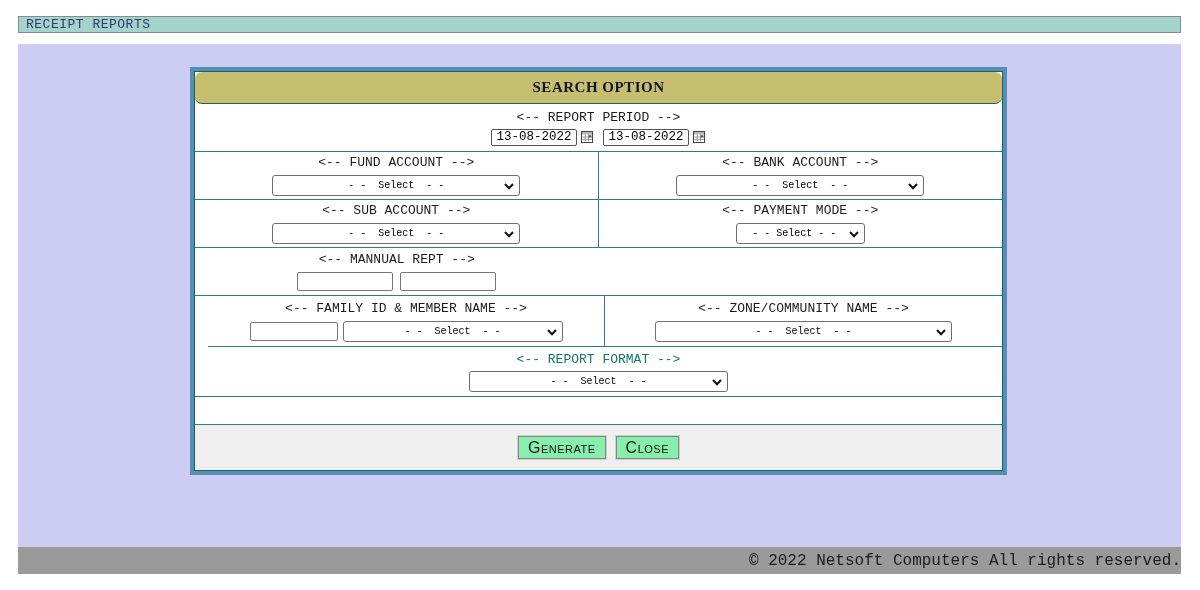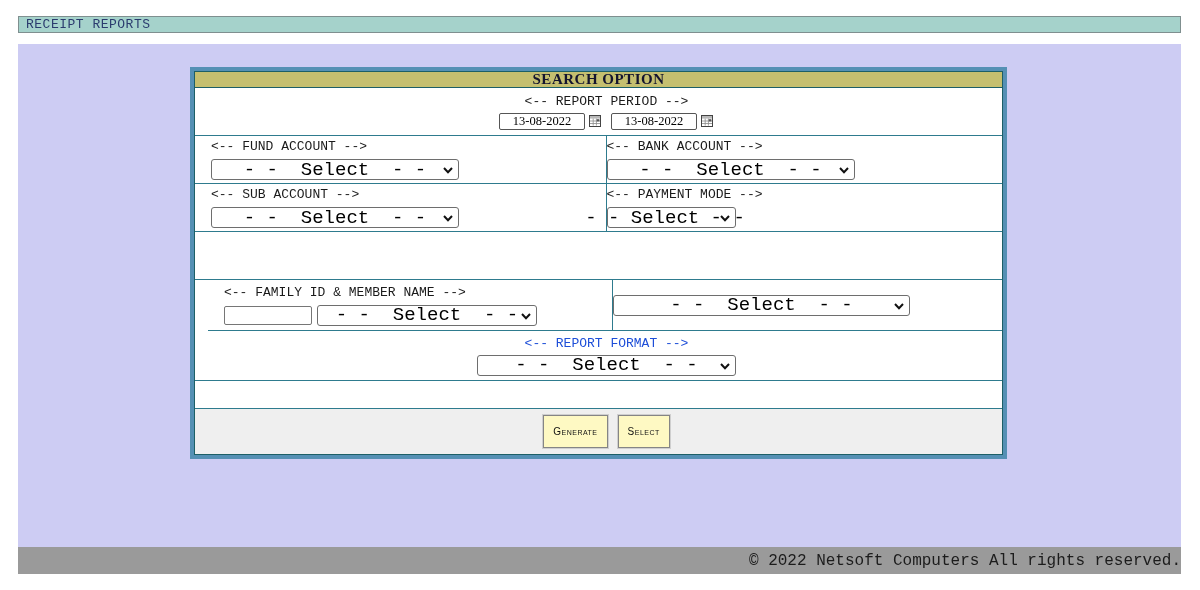--- a/index.html
+++ b/index.html
@@ -32,55 +32,55 @@
   }
 
   
   .panel {
     position: absolute; left: 190px; top: 67px; width: 817px;
     border: 4px solid #5590b4; background: #ffffff;
   }
   .panel-inner { border: 1px solid #1d5f66; }
 
   .panel-header {
-    height: 16px; background: #c5bf6f; border-bottom: 1px solid #1d5f66;
+    height: 32px; background: #c5bf6f; border-bottom: 1px solid #1d5f66;
     display: flex; align-items: center; justify-content: center;
     font-family: "Liberation Serif", "DejaVu Serif", serif;
-    font-weight: bold; font-size: 15px; color: #14142e; letter-spacing: 0.5px;
-  }
-
-  .row { border-bottom: 1px solid #2e7b8e; background: #ffffff; padding-left: 16px; }
+    font-weight: bold; font-size: 15px; color: #14142e; letter-spacing: 0.5px; border-radius: 7px;
+  }
+
+  .row { border-bottom: 1px solid #2e7b8e; background: #ffffff; }
 
   .stack-row {
     display: flex; flex-direction: column; align-items: center; justify-content: center;
     gap: 4px;
   }
   .period-row { height: 48px; }
   .format-row { height: 50px; }
   .empty-row  { height: 28px; }
 
   .two-col { display: flex; height: 48px; }
   .two-col.tall { height: 51px; margin-left: 13px; }
   .cell {
     width: 50%; display: flex; flex-direction: column;
-    justify-content: center; gap: 5px;
+    align-items: center; justify-content: center; gap: 5px;
   }
   .cell.left { border-right: 1px solid #2e7b8e; }
 
   .label { font-size: 13px; color: #1a1a1a; white-space: pre; }
-  .label.green { color: #1d4ed8; }
+  .label.green { color: #0f766e; }
 
   .ctrl-line { display: flex; align-items: center; gap: 7px; }
 
   
   .select {
     position: relative; height: 21px; background: #ffffff;
     border: 1px solid #6e6e6e; border-radius: 3px;
     display: flex; align-items: center; justify-content: center;
-    font-size: 19px; color: #000; white-space: pre; cursor: default;
+    font-size: 10px; color: #000; white-space: pre; cursor: default;
   }
   .select .chev { position: absolute; right: 5px; top: 7px; line-height: 0; }
   .w248 { width: 248px; }
   .w129 { width: 129px; padding-right: 12px; }
   .w220 { width: 220px; }
   .w297 { width: 297px; }
   .w259 { width: 259px; }
 
   
   .ti {
@@ -89,34 +89,34 @@
   }
   .w96 { width: 96px; }
   .w88 { width: 88px; }
   .w124 { width: 124px; }
 
   
   .date-line { display: flex; align-items: center; gap: 9px; }
   .date-widget { display: flex; align-items: center; gap: 3px; }
   .date-input {
     width: 86px; height: 17px; border: 1px solid #555; border-radius: 2px;
-    font-family: Liberation Serif, serif; font-size: 12.5px; text-align: center; color: #000;
+    font-family: Liberation Mono, monospace; font-size: 12.5px; text-align: center; color: #000;
     background: #fff; padding: 0;
   }
   .cal { line-height: 0; cursor: pointer; }
 
   
   .buttons-row {
     height: 45px; background: #efefef; border-bottom: none;
     display: flex; align-items: center; justify-content: center; gap: 10px;
   }
   .btn {
     font-family: "Liberation Sans", "DejaVu Sans", sans-serif;
-    font-variant: small-caps; font-size: 10px; letter-spacing: 0.5px; color: #111;
-    height: 33px; padding: 0 9px; background: #fef9c3;
+    font-variant: small-caps; font-size: 16px; letter-spacing: 0.5px; color: #111;
+    height: 23px; padding: 0 9px; background: #86efac;
     border: 1px solid #858585; outline: 1px solid #cfcfcf; cursor: pointer;
   }
 </style>
 </head>
 <body>
 
 <div class="app-header">
   <span>RECEIPT REPORTS</span>
 </div>
 
@@ -196,36 +196,44 @@
           <span>- - Select - -</span>
           <span class="chev"><svg width="10" height="7" viewBox="0 0 10 7">
                 <path d="M1 1l4 4.2L9 1" stroke="#111" stroke-width="2" fill="none"></path>
               </svg></span>
         </div>
       </div>
     </div>
 
 
     <div class="row two-col">
+      <div class="cell">
+        <div class="label">&lt;-- MANNUAL REPT --&gt;</div>
+        <div class="ctrl-line">
+          <input class="ti w96" style="">
+          <input class="ti w96" style="">
+        </div>
+      </div>
     </div>
 
     <div class="row two-col tall">
       <div class="cell left">
         <div class="label">&lt;-- FAMILY ID &amp; MEMBER NAME --&gt;</div>
         <div class="ctrl-line" style="gap:5px;">
           <input class="ti w88" style="">
           <div class="select w220">
             <span>- -  Select  - -</span>
             <span class="chev"><svg width="10" height="7" viewBox="0 0 10 7">
                   <path d="M1 1l4 4.2L9 1" stroke="#111" stroke-width="2" fill="none"></path>
                 </svg></span>
           </div>
         </div>
       </div>
       <div class="cell">
+        <div class="label">&lt;-- ZONE/COMMUNITY NAME --&gt;</div>
         <div class="select w297">
           <span>- -  Select  - -</span>
           <span class="chev"><svg width="10" height="7" viewBox="0 0 10 7">
                 <path d="M1 1l4 4.2L9 1" stroke="#111" stroke-width="2" fill="none"></path>
               </svg></span>
         </div>
       </div>
     </div>
 
     <div class="row stack-row format-row">
@@ -235,17 +243,17 @@
         <span class="chev"><svg width="10" height="7" viewBox="0 0 10 7">
               <path d="M1 1l4 4.2L9 1" stroke="#111" stroke-width="2" fill="none"></path>
             </svg></span>
       </div>
     </div>
 
     <div class="row empty-row"></div>
 
     <div class="row buttons-row">
       <button class="btn">Generate</button>
-      <button class="btn">Select</button>
+      <button class="btn">Close</button>
     </div>
 
   </div>
 </div>
 
 </body></html>

